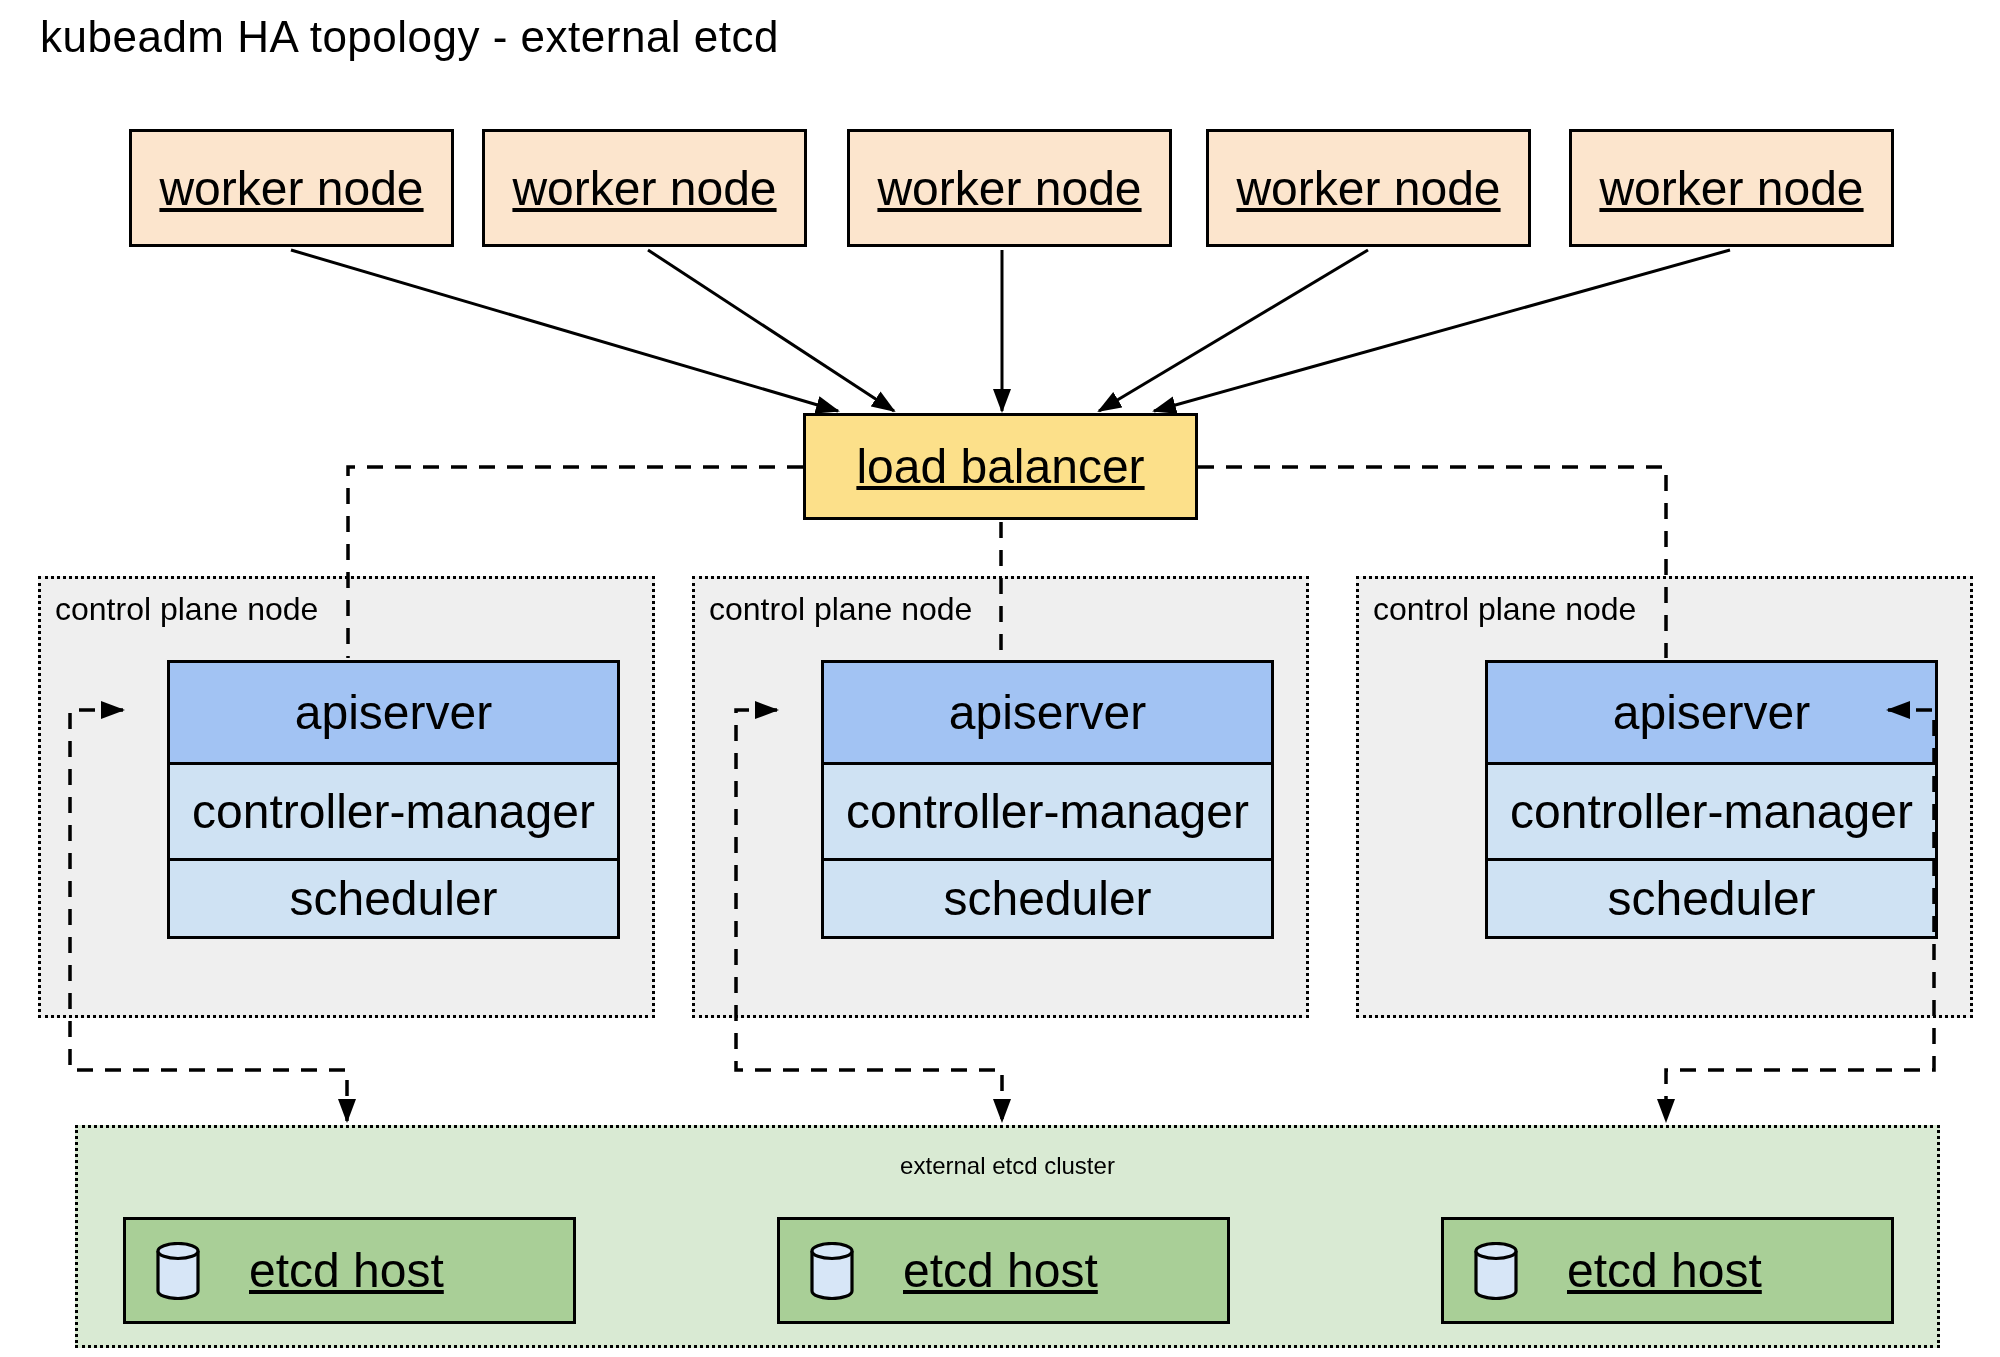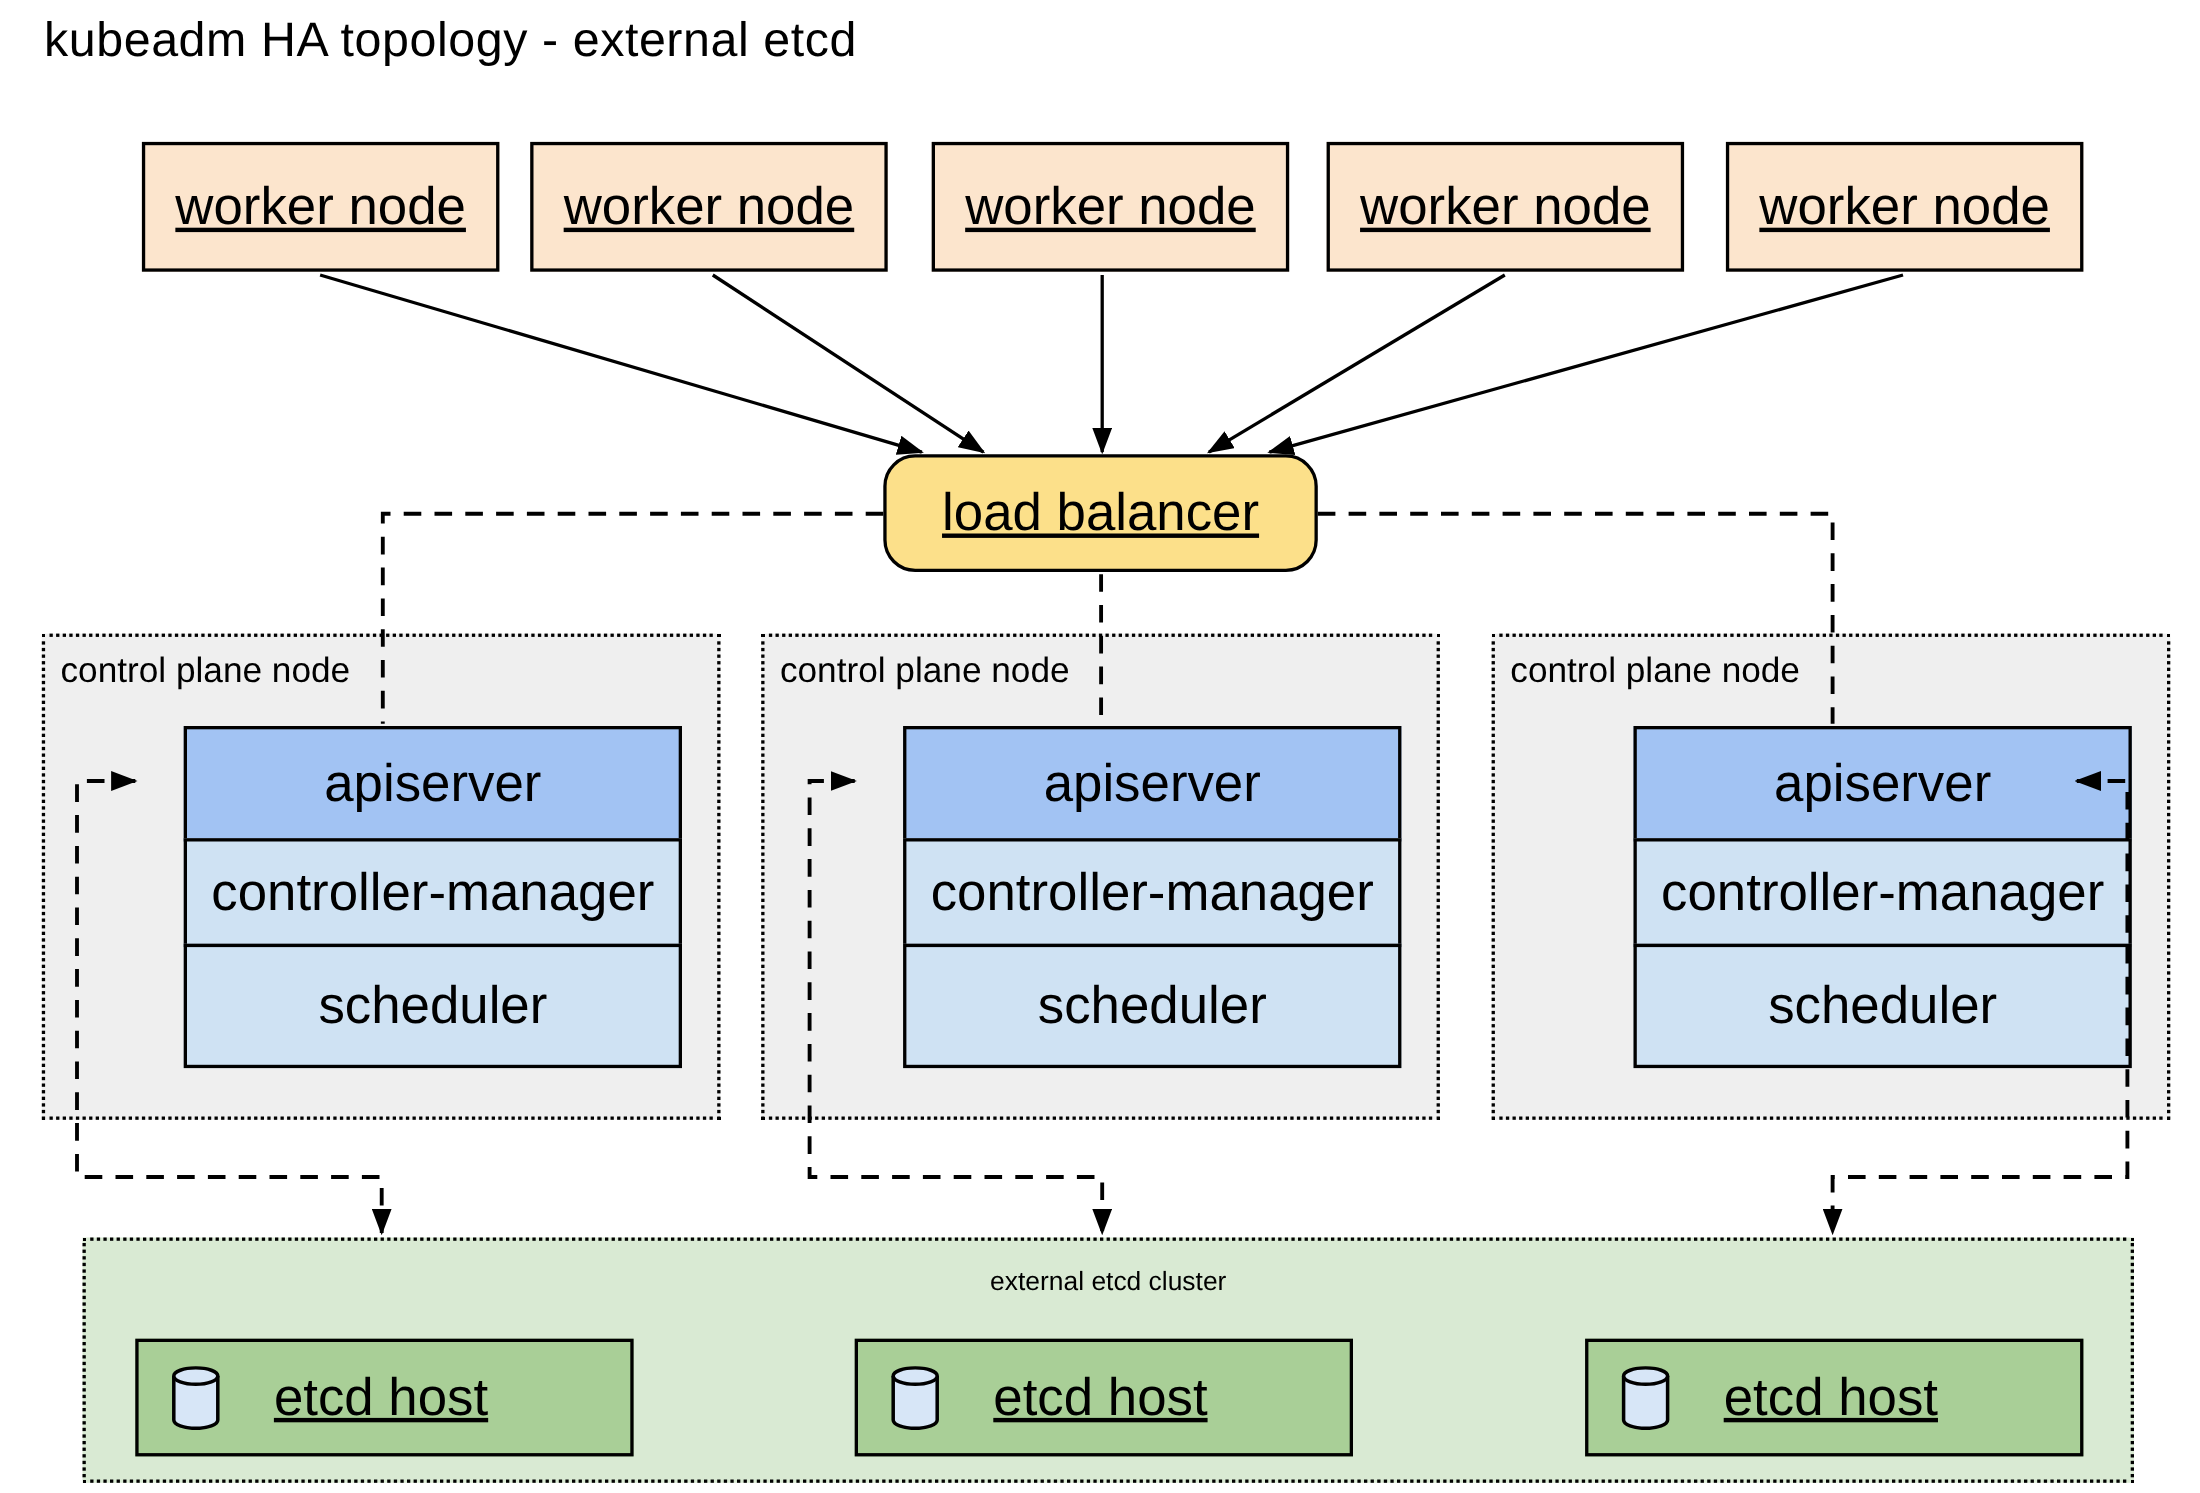--- a/index.html
+++ b/index.html
@@ -42,21 +42,20 @@
     height: 118px;
     background: var(--worker_fill, #fce5cd);
   }
 
   .load-balancer {
     left: 803px;
     top: 413px;
     width: 395px;
     height: 107px;
     background: var(--load_balancer_fill, #fce08a);
-    border-radius: 29px;
   }
 
   .cp-group {
     position: absolute;
     top: 576px;
     width: 617px;
     height: 442px;
     background: var(--control_plane_bg, #efefef);
     border: 3px dotted var(--ink, #000);
   }
@@ -79,21 +78,21 @@
     border: 3px solid var(--ink, #000);
     display: flex;
     align-items: center;
     justify-content: center;
     font-size: 48px;
     white-space: nowrap;
     margin-left: 44px;
   }
   .row.apiserver { height: 105px; background: var(--apiserver_fill, #a2c3f3); }
   .row.cmanager  { height: 99px;  background: var(--component_fill, #cfe2f3); margin-top: -3px; }
-  .row.scheduler { height: 113px; background: var(--component_fill, #cfe2f3); margin-top: -3px; }
+  .row.scheduler { height: 81px; background: var(--component_fill, #cfe2f3); margin-top: -3px; }
 
   .etcd-cluster {
     position: absolute;
     left: 75px;
     top: 1125px;
     width: 1865px;
     height: 223px;
     background: var(--etcd_cluster_bg, #d9ead3);
     border: 3px dotted var(--ink, #000);
   }

